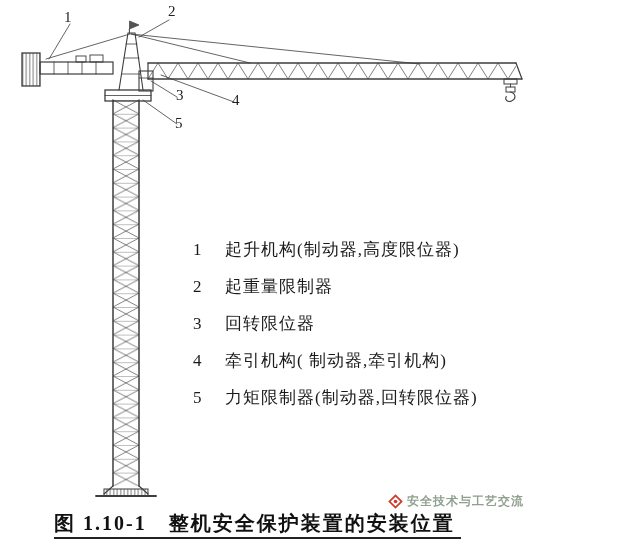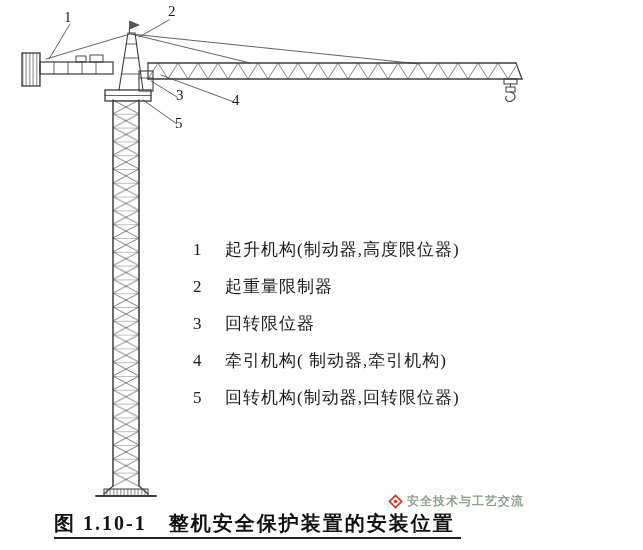--- a/index.html
+++ b/index.html
@@ -151,21 +151,21 @@
     <div class="legend-row">
       <span class="legend-num">3</span>
       <span class="legend-text">回转限位器</span>
     </div>
     <div class="legend-row">
       <span class="legend-num">4</span>
       <span class="legend-text">牵引机构( 制动器,牵引机构)</span>
     </div>
     <div class="legend-row">
       <span class="legend-num">5</span>
-      <span class="legend-text">回转机构(制动器,回转限位器)</span>
+      <span class="legend-text">力矩限制器(制动器,回转限位器)</span>
     </div>
   </div>
 
   <div class="caption">图 1.10-1　整机安全保护装置的安装位置</div>
 
   <div class="watermark">
     <svg class="watermark-logo" viewBox="0 0 14 14">
       <rect x="3" y="3" width="8" height="8" transform="rotate(45 7 7)" fill="none" stroke="#d03a2a" stroke-width="1.6"></rect>
       <circle cx="7" cy="7" r="1.7" fill="#d03a2a"></circle>
     </svg>

